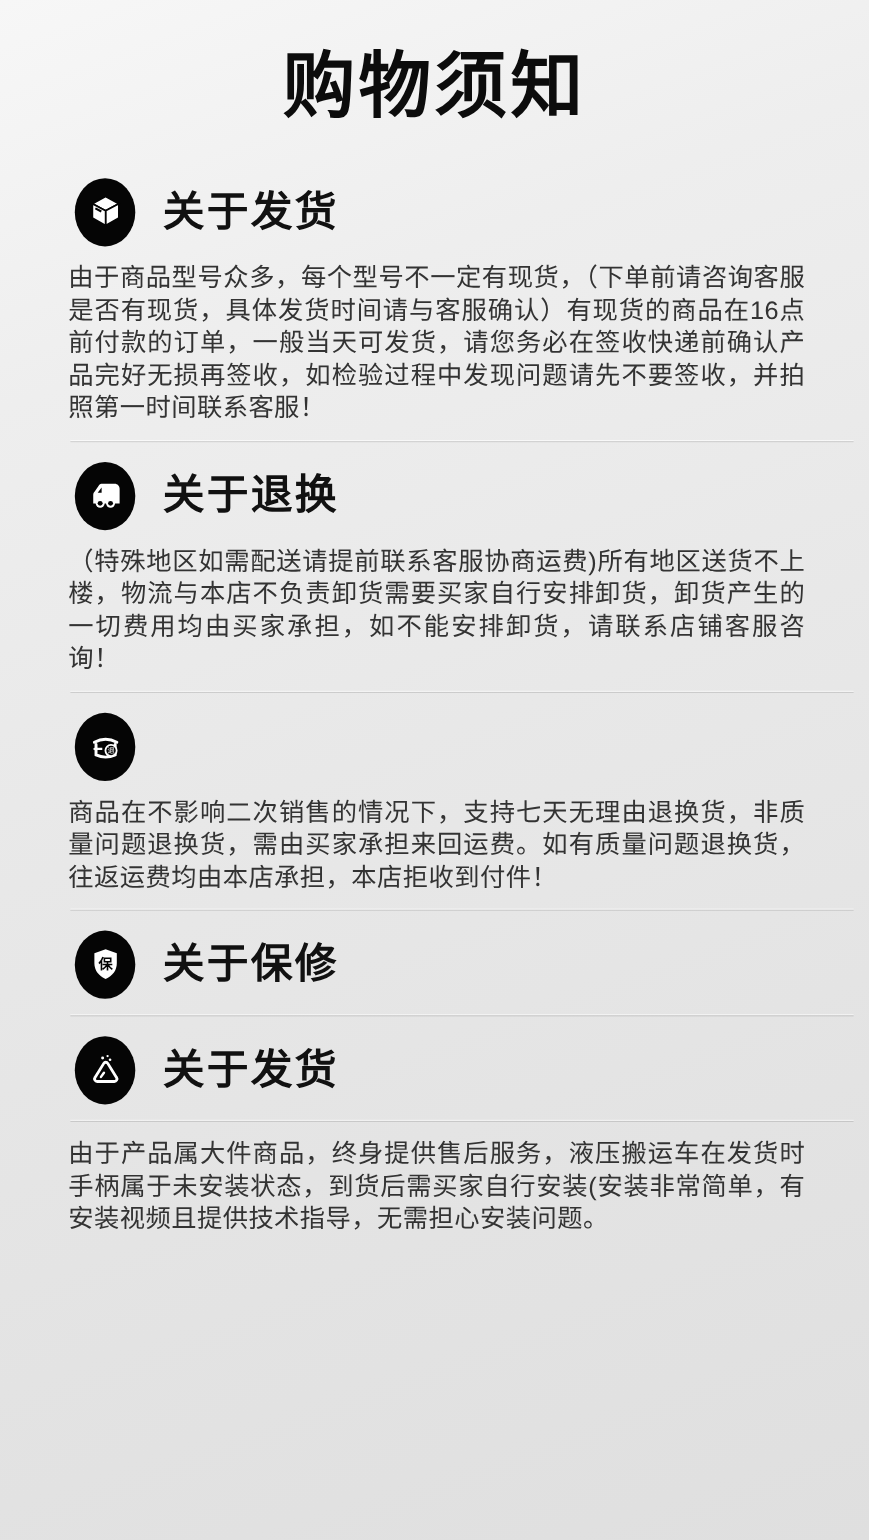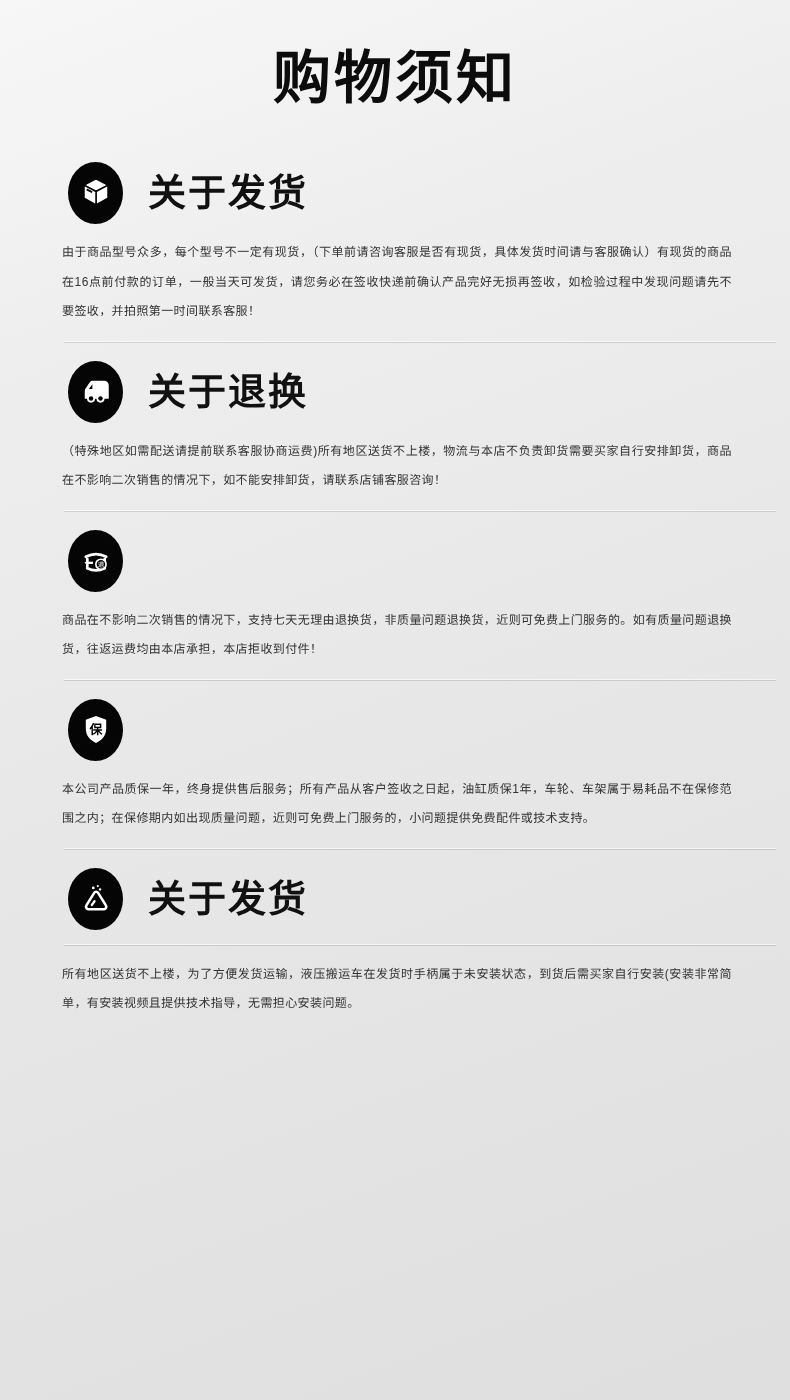--- a/index.html
+++ b/index.html
@@ -4,41 +4,41 @@
 <style>
   html,body{margin:0;padding:0;}
   body{
     width:790px;height:1400px;overflow:hidden;
     font-family:"Liberation Sans",sans-serif;
     background:linear-gradient(160deg,#f7f7f7 0%,#eeeeee 22%,#e8e8e8 48%,#e3e3e3 75%,#dfdfdf 100%);
   }
   .page{width:790px;height:1400px;position:relative;}
   .page-title{
     margin:0;padding-top:44px;height:68px;line-height:68px;
-    text-align:center;font-size:58px;font-weight:900;color:#0c0c0c;
+    text-align:center;font-size:66px;font-weight:900;color:#0c0c0c;
     letter-spacing:3px;
   }
   .notice-section .sec-header{
     display:flex;align-items:center;gap:25px;
     padding-left:68px;margin-top:18px;
   }
   .notice-section:first-of-type .sec-header{margin-top:50px;align-items:center;}
   .icon-circle{
     width:55px;height:62px;border-radius:50%;
     background:#050505;flex:0 0 auto;
     display:flex;align-items:center;justify-content:center;
   }
   .icon-circle svg{width:36px;height:36px;display:block;}
   .sec-title{
     margin:0;font-size:38px;font-weight:800;color:#111;
     letter-spacing:2px;line-height:44px;
   }
   .sec-body{
     margin:14px 58px 0 62px;
-    font-size:12px;line-height:29.5px;color:#333;
+    font-size:23px;line-height:29.5px;color:#333;
     text-align:justify;letter-spacing:0.4px;
   }
   .divider{
     height:1px;margin:15px 14px 0 64px;
     background:rgba(0,0,0,0.12);
     box-shadow:0 -1px 0 rgba(255,255,255,0.65);
   }
   .notice-section:last-of-type .divider{display:none;}
 </style>
 </head>
@@ -72,68 +72,68 @@
               <path fill="#fff" d="M10,4.5 h7.5 c1.7,0 3,1.3 3,3 v9 H4.5 v-5.2 c0,-0.8 0.3,-1.5 0.9,-2.1 l2.6,-3.8 c0.5,-0.6 1.2,-0.9 2,-0.9 z"></path>
               <path fill="#050505" d="M9.6,6.8 l-2.4,3.2 h2.4 z"></path>
               <circle cx="8.7" cy="16.4" r="2.7" fill="#fff"></circle>
               <circle cx="8.7" cy="16.4" r="1.5" fill="#050505"></circle>
               <circle cx="15" cy="16.4" r="2.7" fill="#fff"></circle>
               <circle cx="15" cy="16.4" r="1.5" fill="#050505"></circle>
             </svg>
           </span>
       <h2 class="sec-title">关于退换</h2>
     </div>
-    <p class="sec-body">（特殊地区如需配送请提前联系客服协商运费)所有地区送货不上楼，物流与本店不负责卸货需要买家自行安排卸货，商品在不影响二次销售的情况下，如不能安排卸货，请联系店铺客服咨询！</p>
+    <p class="sec-body">（特殊地区如需配送请提前联系客服协商运费)所有地区送货不上楼，物流与本店不负责卸货需要买家自行安排卸货，卸货产生的一切费用均由买家承担，如不能安排卸货，请联系店铺客服咨询！</p>
     <div class="divider"></div>
   </section>
 
   <section class="notice-section">
     <div class="sec-header">
       <span class="icon-circle">
             <svg viewBox="0 0 24 24">
               <path d="M5.2,9.2 q6.8,-3.6 13.6,0" fill="none" stroke="#fff" stroke-width="1.8" stroke-linecap="round"></path>
               <path d="M6.2,10.6 v6.2 q5.8,2.8 11.6,0 v-6.2" fill="none" stroke="#fff" stroke-width="1.8" stroke-linecap="round"></path>
               <line x1="5.6" y1="13.2" x2="10" y2="13.2" stroke="#fff" stroke-width="1.5"></line>
               <polygon points="4.2,13.2 6.6,11.8 6.6,14.6" fill="#fff"></polygon>
               <circle cx="15.3" cy="14.2" r="3.4" fill="#050505" stroke="#fff" stroke-width="1.1"></circle>
               <text x="15.3" y="15.8" font-size="4.4" fill="#fff" text-anchor="middle">退</text>
             </svg>
           </span>
     </div>
-    <p class="sec-body">商品在不影响二次销售的情况下，支持七天无理由退换货，非质量问题退换货，近则可免费上门服务的。如有质量问题退换货，往返运费均由本店承担，本店拒收到付件！</p>
+    <p class="sec-body">商品在不影响二次销售的情况下，支持七天无理由退换货，非质量问题退换货，需由买家承担来回运费。如有质量问题退换货，往返运费均由本店承担，本店拒收到付件！</p>
     <div class="divider"></div>
   </section>
 
   <section class="notice-section">
     <div class="sec-header">
       <span class="icon-circle">
             <svg viewBox="0 0 24 24">
               <path fill="#fff" d="M12,2.6 L18.8,5.1 V11 c0,4.7 -2.7,7.8 -6.8,9.6 C7.9,18.8 5.2,15.7 5.2,11 V5.1 Z"></path>
               <text x="12" y="14.6" font-size="8.6" font-weight="bold" fill="#050505" text-anchor="middle">保</text>
             </svg>
           </span>
+      <h2 class="sec-title">关于保修</h2>
     </div>
-    <p class="sec-body">本公司产品质保一年，终身提供售后服务；所有产品从客户签收之日起，油缸质保1年，车轮、车架属于易耗品不在保修范围之内；在保修期内如出现质量问题，近则可免费上门服务的，小问题提供免费配件或技术支持。</p>
     <div class="divider"></div>
   </section>
 
   <section class="notice-section">
     <div class="sec-header">
       <span class="icon-circle">
             <svg viewBox="0 0 24 24">
               <path d="M10.9,7.8 a1.4,1.4 0 0 1 2.4,0 l5.3,8.5 a1.6,1.6 0 0 1 -1.4,2.5 H7 a1.6,1.6 0 0 1 -1.4,-2.5 z" fill="none" stroke="#fff" stroke-width="1.7" stroke-linejoin="round"></path>
               <line x1="9.2" y1="16" x2="11" y2="13.5" stroke="#fff" stroke-width="1.5" stroke-linecap="round"></line>
               <circle cx="10.2" cy="4.6" r="0.9" fill="#fff"></circle>
               <circle cx="13.2" cy="3.4" r="0.7" fill="#fff"></circle>
               <circle cx="14.7" cy="5.6" r="0.8" fill="#fff"></circle>
             </svg>
           </span>
       <h2 class="sec-title">关于发货</h2>
     </div>
     <div class="divider"></div>
   </section>
 
   <section class="notice-section">
-    <p class="sec-body">所有地区送货不上楼，为了方便发货运输，液压搬运车在发货时手柄属于未安装状态，到货后需买家自行安装(安装非常简单，有安装视频且提供技术指导，无需担心安装问题。</p>
+    <p class="sec-body">由于产品属大件商品，终身提供售后服务，液压搬运车在发货时手柄属于未安装状态，到货后需买家自行安装(安装非常简单，有安装视频且提供技术指导，无需担心安装问题。</p>
 
   </section>
 </div>
 </div>
 
 </body></html>

